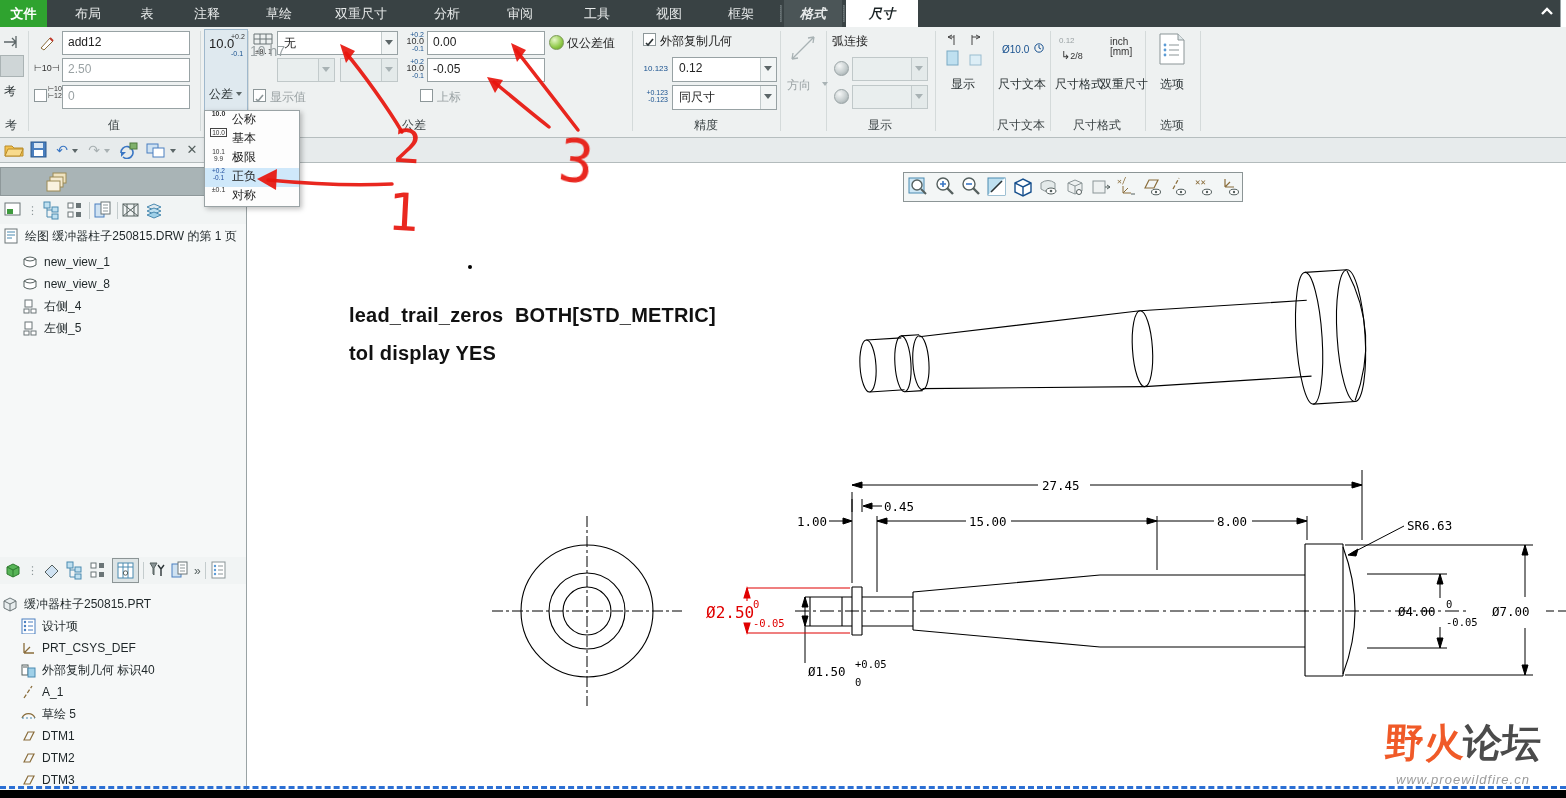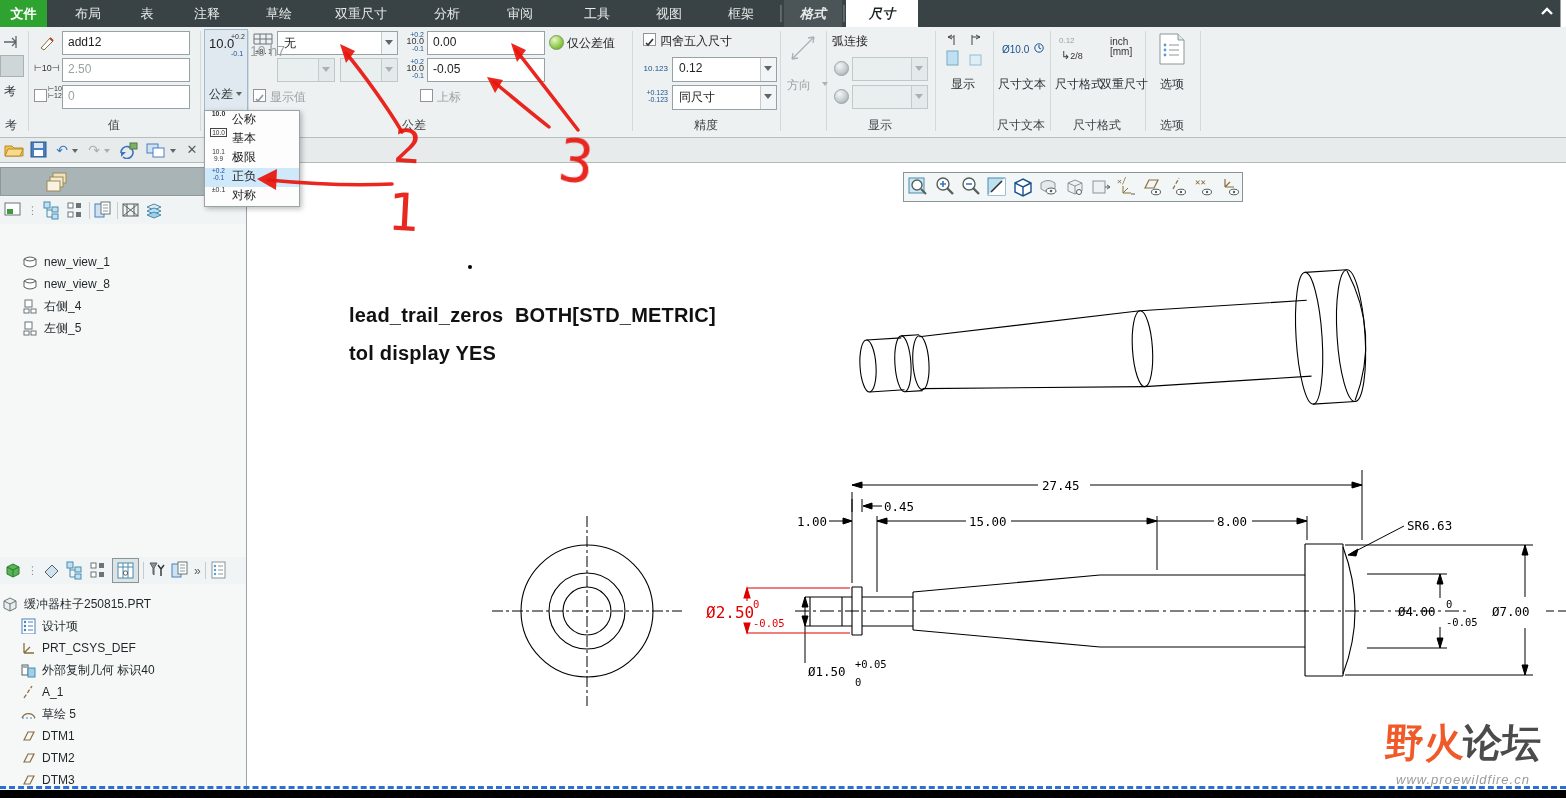--- a/index.html
+++ b/index.html
@@ -184,21 +184,21 @@
 
   <div class="orb" style="left:549px;top:8px"></div>
   <div class="cklbl" style="left:567px;top:8px">仅公差值</div>
   <div class="glabel" style="left:402px">公差</div>
 
   <div class="cb" style="left:643px;top:6px">
     <svg width="11" height="11">
         <path d="M2,6 L4,8 L9,2" stroke="#2c3436" stroke-width="1.6" fill="none"></path>
       </svg>
   </div>
-  <div class="cklbl" style="left:660px;top:6px">四舍五入尺寸</div>
+  <div class="cklbl" style="left:660px;top:6px">外部复制几何</div>
   <div class="miniic" style="left:638px;top:38px;width:30px;font-size:8px">10.123</div>
   <div class="combo" style="left:672px;top:30px;width:105px;height:25px">
     <span class="txt">0.12</span>
     <span class="cbtn">
         <span class="caret"></span>
       </span>
   </div>
   <div class="miniic" style="left:638px;top:62px;width:30px;font-size:7px">
     <span>+0.123</span><br><span>-0.123</span>
   </div>
@@ -364,20 +364,27 @@
         <rect x="1" y="3" width="15" height="12" fill="none" stroke="#55605f"></rect>
         <path d="M1,3 L16,15 M16,3 L1,15 M5,3 V15 M12,3 V15" stroke="#55605f"></path>
       </svg>
     <svg class="ti">
         <path d="M2,6 L9,3 L16,6 L9,9 Z" fill="#dfe9ef" stroke="#4a8ab0"></path>
         <path d="M2,10 L9,7 L16,10 L9,13 Z" fill="#bfe0f0" stroke="#4a8ab0"></path>
         <path d="M2,14 L9,11 L16,14 L9,17 Z" fill="#9fd0e8" stroke="#4a8ab0"></path>
       </svg>
   </div>
 
+  <div class="trow" style="left:3px;top:62px">
+    <svg class="tic">
+        <rect x="2" y="1" width="12" height="14" fill="#fff" stroke="#6b7577"></rect>
+        <path d="M4,4 H12 M4,7 H12 M4,10 H9" stroke="#4a8ab0"></path>
+      </svg>
+    <span>绘图 缓冲器柱子250815.DRW 的第 1 页</span>
+  </div>
   <div class="trow" style="left:22px;top:88px">
     <svg class="tic">
         <path d="M2,5 Q8,1 14,5 V11 Q8,15 2,11 Z" fill="#fff" stroke="#55605f"></path>
         <path d="M2,5 Q8,9 14,5" fill="none" stroke="#55605f"></path>
       </svg>
     <span>new_view_1</span>
   </div>
   <div class="trow" style="left:22px;top:110px">
     <svg class="tic">
         <path d="M2,5 Q8,1 14,5 V11 Q8,15 2,11 Z" fill="#fff" stroke="#55605f"></path>

